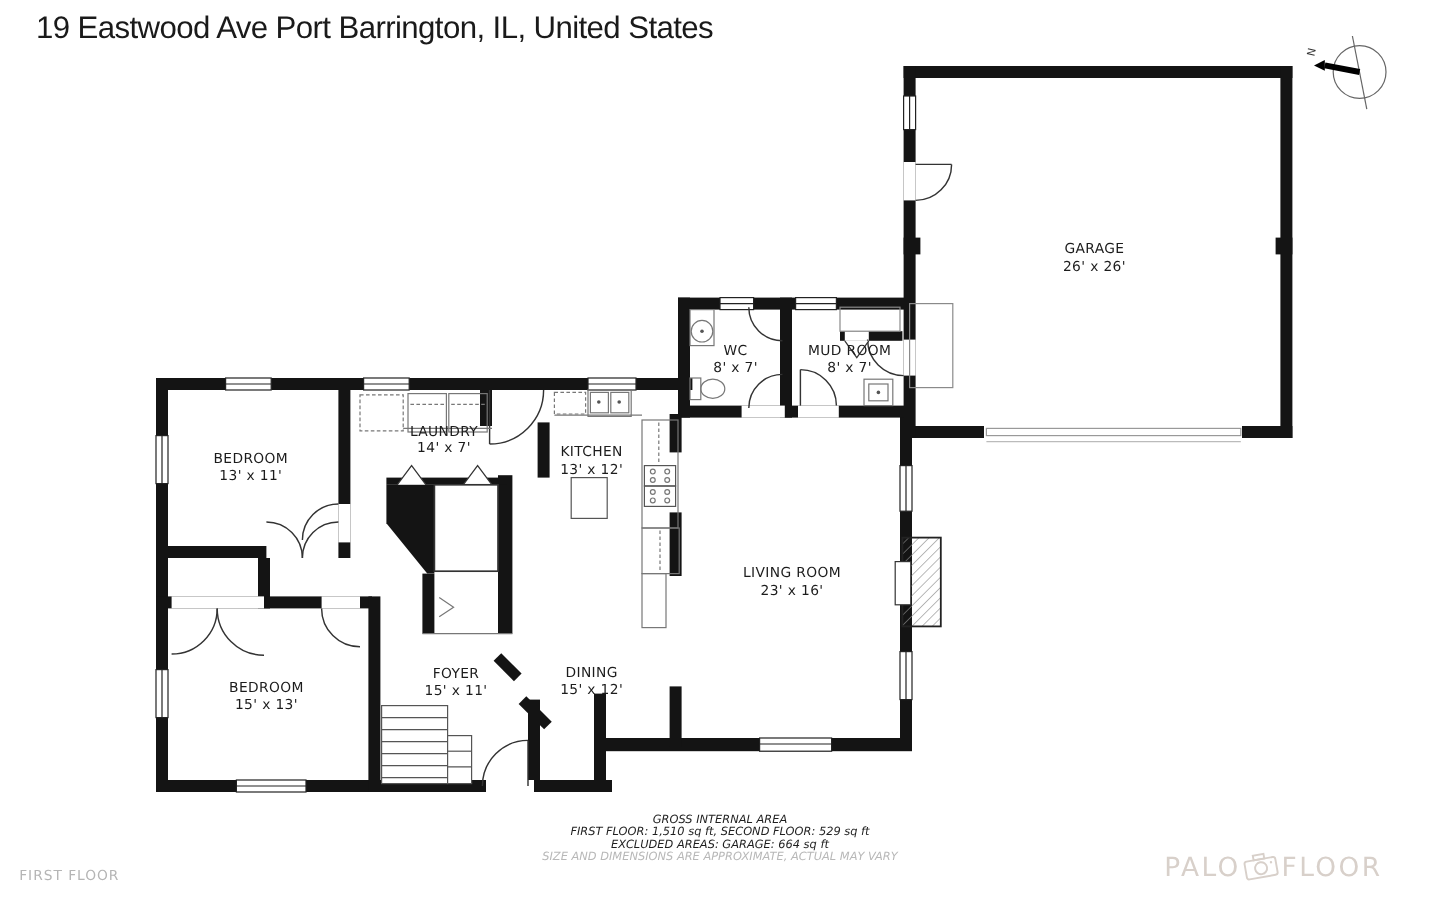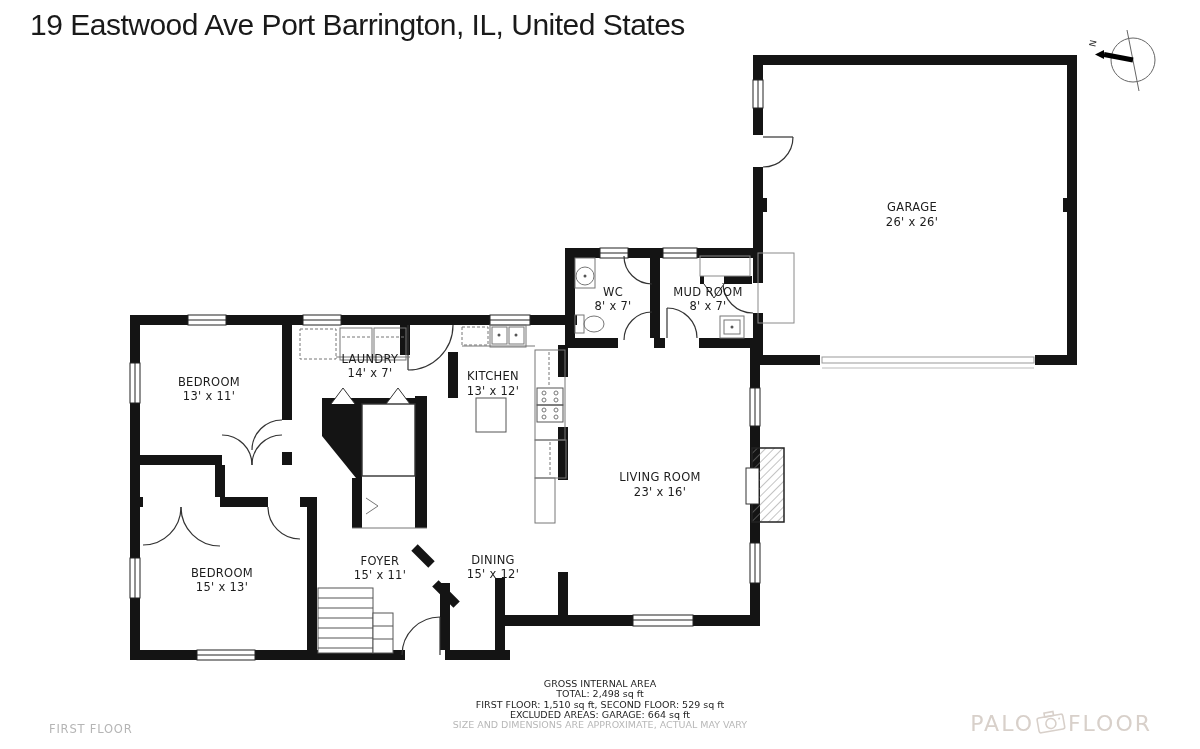--- a/index.html
+++ b/index.html
@@ -1,25 +1,25 @@
 <!DOCTYPE html>
 <html><head>
 <meta charset="utf-8">
 <style>
   html,body{margin:0;padding:0;background:#ffffff;}
   .canvas{position:relative;width:1200px;height:749px;background:#ffffff;overflow:hidden;
           font-family:"DejaVu Sans",sans-serif;}
   .title{position:absolute;left:30px;top:8px;font-family:"Liberation Sans",sans-serif;
-         font-size:30px;letter-spacing:-0.5px;color:#1a1a1a;white-space:nowrap;}
+         font-size:26px;letter-spacing:-0.5px;color:#1a1a1a;white-space:nowrap;}
   .plan-svg{position:absolute;left:0;top:0;}
   .room-name,.room-dims{font-family:"DejaVu Sans",sans-serif;font-size:11.5px;fill:#1c1c1c;letter-spacing:.3px;}
   .summary{position:absolute;left:0;top:679px;width:1200px;text-align:center;
-           font-size:9.5px;line-height:10.3px;color:#1f1f1f;}
+           font-size:9.5px;line-height:10.3px;color:#1f1f1f;font-style:italic;}
   .summary .muted{color:#b8b8b8;}
-  .floor-label{position:absolute;left:16px;top:722px;font-size:11.5px;letter-spacing:.8px;color:#b5b5b5;margin-left:33px;}
+  .floor-label{position:absolute;left:16px;top:722px;font-size:11.5px;letter-spacing:.8px;color:#b5b5b5;}
   .watermark{position:absolute;right:48px;top:712px;display:flex;flex-direction:column;align-items:flex-end;justify-content:flex-end;}
   .wm-row{display:flex;align-items:center;font-size:22px;letter-spacing:2px;color:#d8d0ca;line-height:22px;}
   .wm-cam{margin:0 2px;transform:rotate(-10deg) translateY(-3px);}
   .wm-sub{font-size:6.5px;letter-spacing:3.2px;color:#e0ccc5;margin-top:16px;margin-right:6px;}
   .n-label{font-size:9px;fill:#333;}
 </style>
 </head>
 <body>
 
 <div class="canvas">
@@ -283,21 +283,20 @@
       <circle cx="1133" cy="60" r="22" fill="none" stroke="#666" stroke-width="1"></circle>
       <line x1="1127" y1="30" x2="1139" y2="91" stroke="#666" stroke-width="1"></line>
       <line x1="1133" y1="60" x2="1104" y2="54.5" stroke="#000" stroke-width="5"></line>
       <polygon points="1104,50 1104,59 1095,54.5" fill="#000"></polygon>
       <text class="n-label" transform="translate(1096,44) rotate(-78)" text-anchor="middle">N</text>
     </g>
   </svg>
 
   <div class="summary">
     <div>GROSS INTERNAL AREA</div>
-    <div>TOTAL: 2,498 sq ft</div>
     <div>FIRST FLOOR: 1,510 sq ft, SECOND FLOOR: 529 sq ft</div>
     <div>EXCLUDED AREAS: GARAGE: 664 sq ft</div>
     <div class="muted">SIZE AND DIMENSIONS ARE APPROXIMATE, ACTUAL MAY VARY</div>
   </div>
 
   <div class="floor-label">FIRST FLOOR</div>
 
   <div class="watermark">
     <div class="wm-row">
       <span>PALO</span>

